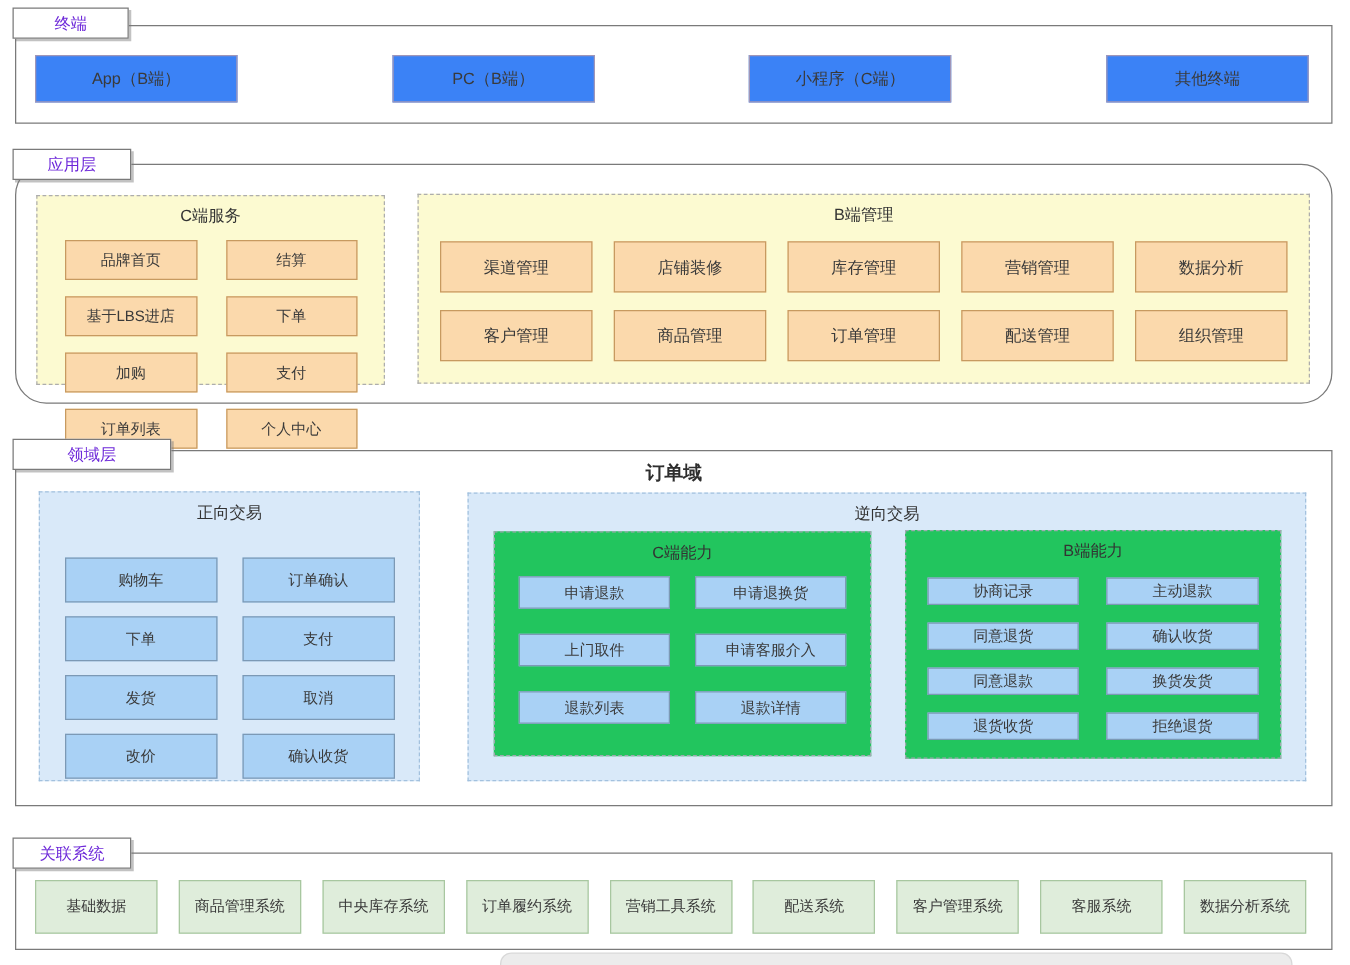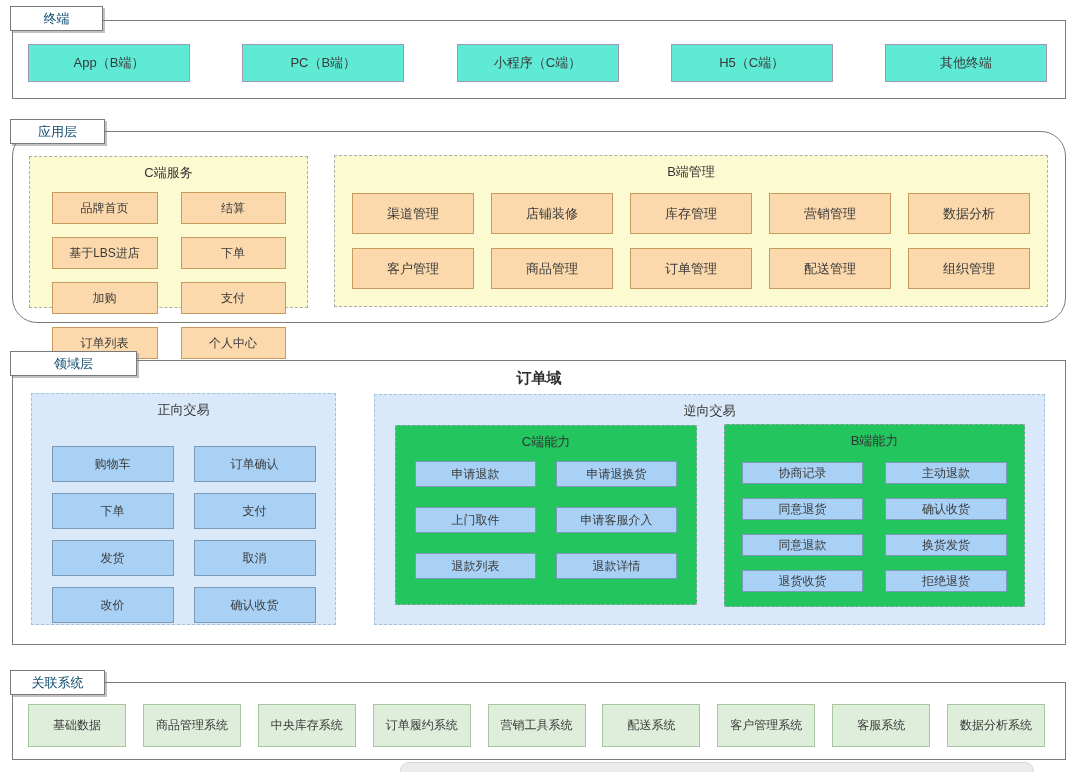--- a/index.html
+++ b/index.html
@@ -26,21 +26,21 @@
 
   .section-label {
     position: absolute;
     left: -3px; top: -13px;
     height: 25px;
     background: #fff;
     border: 1px solid #7a7a7a;
     box-shadow: 2px 2px 0 rgba(120,120,120,0.45);
     display: flex; align-items: center; justify-content: center;
     font-size: 13px;
-    color: #0c4a6e;
+    color: #6d28d9;
     z-index: 3;
     box-sizing: border-box;
   }
   #sec-terminal .section-label { width: 93px; top: -15px; }
   #sec-app .section-label      { width: 95px; }
   #sec-domain .section-label   { width: 127px; top: -10px; }
   #sec-related .section-label  { width: 95px; }
 
   
   .box {
@@ -51,21 +51,21 @@
     overflow: hidden;
   }
 
   
   .terminal-row {
     display: flex; justify-content: space-between;
     padding: 23px 18px 0 15px;
   }
   .terminal-row .box {
     width: 162px; height: 38px;
-    background: #5eead4;
+    background: #3b82f6;
     border: 1px solid #a096b8;
     font-size: 13px;
   }
 
   
   .group {
     position: absolute;
     box-sizing: border-box;
   }
   .group-title {
@@ -183,21 +183,20 @@
 
 <div class="page">
 
   <div class="section" id="sec-terminal">
     <div class="section-label">终端</div>
     <div class="terminal-row">
 
     <div class="box">App（B端）</div>
         <div class="box">PC（B端）</div>
         <div class="box">小程序（C端）</div>
-        <div class="box">H5（C端）</div>
         <div class="box">其他终端</div>
       </div>
   </div>
 
   <div class="section" id="sec-app">
     <div class="section-label">应用层</div>
 
     <div class="group yellow" id="c-service">
       <div class="group-title">C端服务</div>
       <div class="grid">

